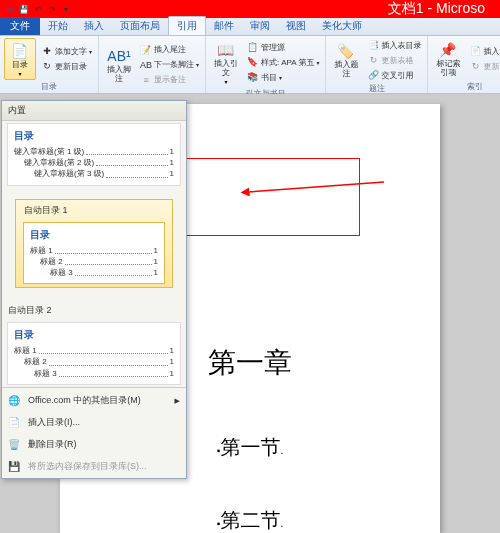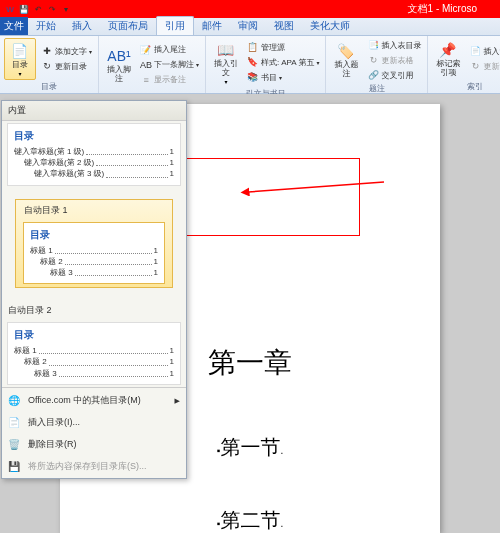--- a/index.html
+++ b/index.html
@@ -1,22 +1,22 @@
 <!DOCTYPE html>
 <html><head>
 <meta charset="utf-8">
 <style>
 *{box-sizing:border-box;margin:0;padding:0;font-family:"Microsoft YaHei","SimSun",sans-serif}
 body{width:500px;height:533px;background:#fff;overflow:hidden;position:relative}
 .titlebar{height:18px;background:#ff0000;display:flex;align-items:center;padding:0 4px;color:#333;font-size:9px}
 .titlebar .qat{display:flex;gap:2px;align-items:center}
 .titlebar .qat-icon{width:12px;height:12px;display:flex;align-items:center;justify-content:center;font-size:8px;color:#333}
-.titlebar .title{position:absolute;left:50%;transform:translateX(-50%);color:#fff;font-size:10px;right:23px;left:auto;transform:none}
+.titlebar .title{position:absolute;left:50%;transform:translateX(-50%);color:#fff;font-size:14px;right:15px;left:auto;transform:none}
 .tabs{height:18px;background:linear-gradient(#e8eef7,#dce6f2);display:flex;align-items:flex-end;font-size:10px;border-bottom:1px solid #b0c4de}
-.tab-file{background:#1e5ab3;color:#fff;padding:2px 4px;height:18px;display:flex;align-items:center}
+.tab-file{background:#1e5ab3;color:#fff;padding:2px 10px;height:18px;display:flex;align-items:center}
 .tab{padding:2px 8px;color:#1e5ab3;cursor:pointer}
 .tab.active{background:#f5f8fc;border:1px solid #b0c4de;border-bottom:none;border-radius:2px 2px 0 0}
 .ribbon{height:58px;background:linear-gradient(#f5f8fc,#e6eef8);border-bottom:1px solid #b0c4de;display:flex;font-size:9px}
 .group{border-right:1px solid #cfd9e8;padding:2px 4px;display:flex;flex-direction:column;justify-content:space-between}
 .group-label{font-size:8px;color:#5a6a85;text-align:center;padding-top:1px}
 .group-body{display:flex;gap:3px;flex:1}
 .big-btn{display:flex;flex-direction:column;align-items:center;justify-content:center;width:32px;padding:2px;cursor:pointer}
 .big-btn.selected{background:linear-gradient(#fef7dc,#fde69a);border:1px solid #e5b84a;border-radius:2px}
 .big-btn .icon{width:20px;height:20px;display:flex;align-items:center;justify-content:center;font-size:14px}
 .big-btn .lbl{font-size:8px;color:#333;text-align:center;line-height:1.1}

